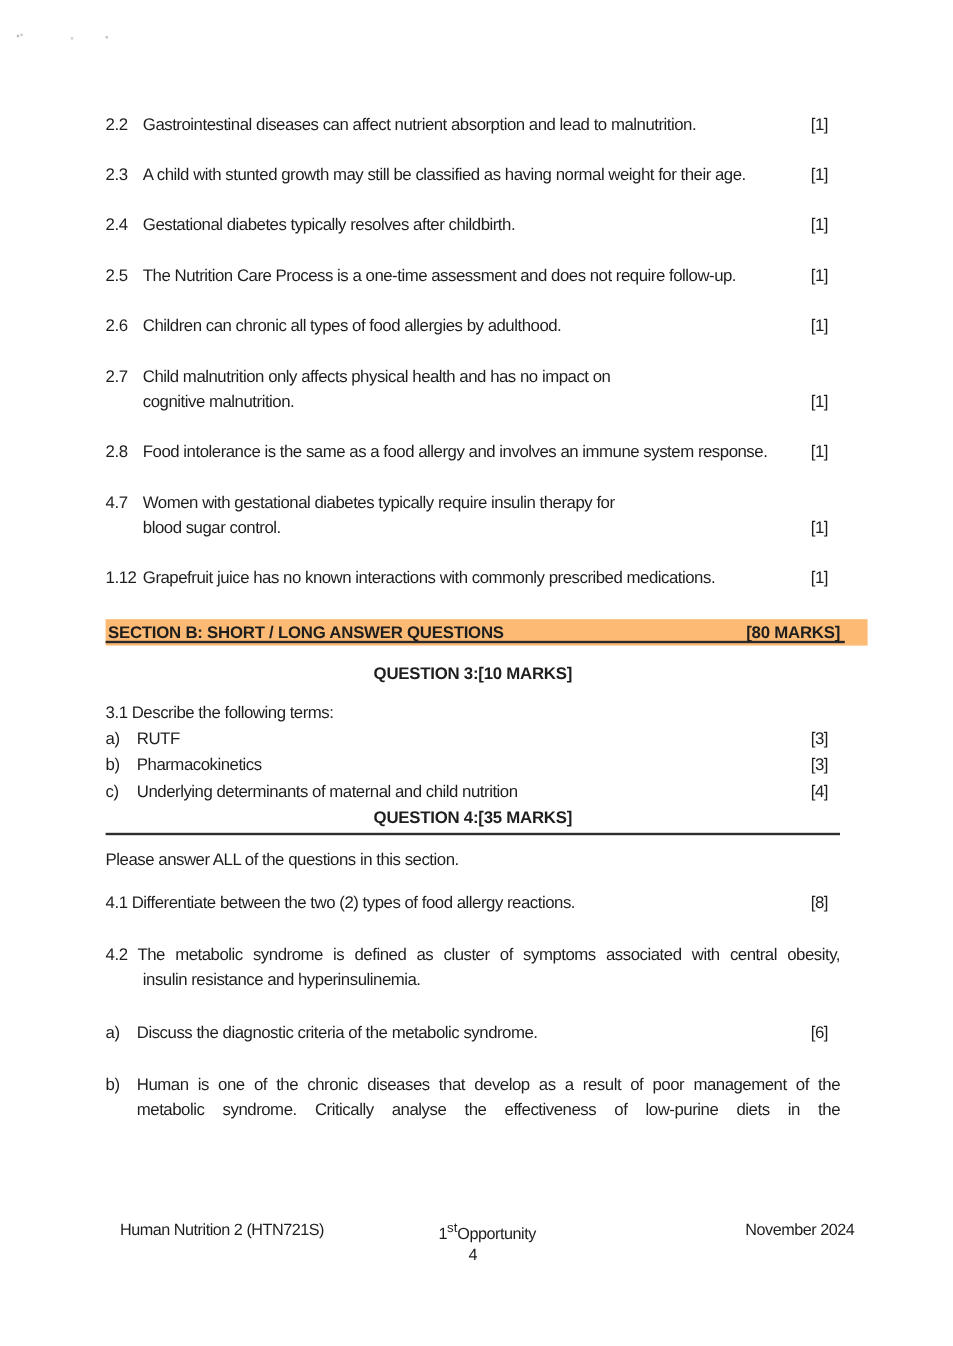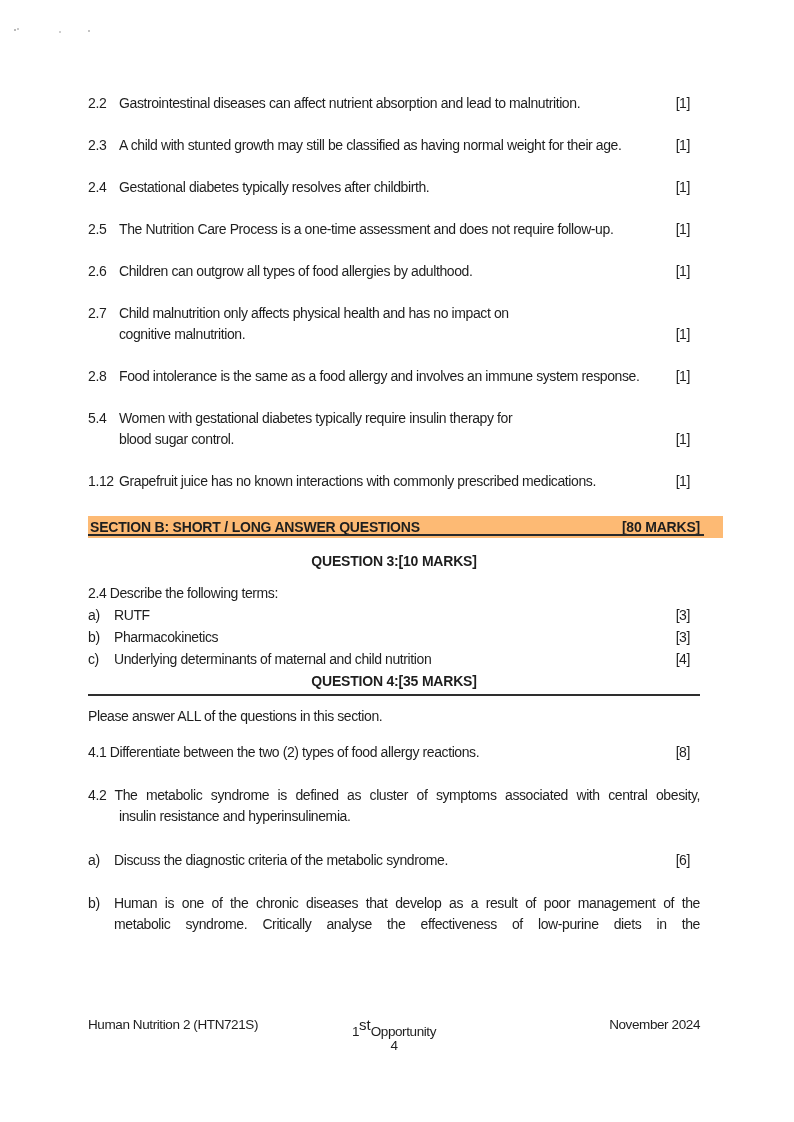--- a/index.html
+++ b/index.html
@@ -61,27 +61,27 @@
 
   .suba-row { margin-top: 23px; }
 
   .subb-row { display: flex; margin-top: 22px; }
   .subb-row .sub-label { flex: none; width: 26px; align-self: flex-start; }
   .subb-row .sub-body { flex: 1 1 auto; min-width: 0; }
   .subb-row .jline { text-align: justify; text-align-last: justify; }
 
   
   .footer {
-    position: absolute; left: 88px; top: 1014px; width: 612px; height: 21px;
+    position: absolute; left: 100px; top: 1014px; width: 612px; height: 21px;
     font-size: 13.5px;
   }
   .footer .f-left { position: absolute; left: 0; top: 0; white-space: nowrap; }
   .footer .f-center { position: absolute; left: 0; right: 0; text-align: center; top: 0; white-space: nowrap; }
   .footer .f-right { position: absolute; right: 0; top: 0; white-space: nowrap; }
-  .footer sup { font-size: 15px; letter-spacing: 0; }
+  .footer sup { font-size: 11px; letter-spacing: 0; }
   .page-num { position: absolute; left: 88px; top: 1035px; width: 612px; text-align: center; font-size: 13.5px; }
 </style>
 </head>
 <body>
 
 <div class="page">
   <div class="scan-specks"></div>
 
   <div class="content">
 
@@ -113,21 +113,21 @@
       <span class="tf-num">2.5</span>
       <span class="tf-text">
           <span class="line">The Nutrition Care Process is a one-time assessment and does not require follow-up.</span>
         </span>
       <span class="tf-marks">[1]</span>
     </div>
 
     <div class="tf-row">
       <span class="tf-num">2.6</span>
       <span class="tf-text">
-          <span class="line">Children can outgrow all types of food allergies by adulthood.</span>
+          <span class="line">Children can chronic all types of food allergies by adulthood.</span>
         </span>
       <span class="tf-marks">[1]</span>
     </div>
 
     <div class="tf-row">
       <span class="tf-num">2.7</span>
       <span class="tf-text">
         <span class="line">Child malnutrition only affects physical health and has no impact on</span>
         <span class="line">cognitive malnutrition.</span>
       </span>
@@ -136,21 +136,21 @@
 
     <div class="tf-row">
       <span class="tf-num">2.8</span>
       <span class="tf-text">
           <span class="line">Food intolerance is the same as a food allergy and involves an immune system response.</span>
         </span>
       <span class="tf-marks">[1]</span>
     </div>
 
     <div class="tf-row">
-      <span class="tf-num">5.4</span>
+      <span class="tf-num">4.7</span>
       <span class="tf-text">
         <span class="line">Women with gestational diabetes typically require insulin therapy for</span>
         <span class="line">blood sugar control.</span>
       </span>
       <span class="tf-marks">[1]</span>
     </div>
 
     <div class="tf-row">
       <span class="tf-num">1.12</span>
       <span class="tf-text">
@@ -165,21 +165,21 @@
         <span>[80 MARKS]</span>
       </div>
       <div class="bar-underline"></div>
     </div>
 
     <div class="q-header q3-header">
       <span>QUESTION 3:</span>
       <span>[10 MARKS]</span>
     </div>
 
-    <div class="q3-intro">2.4 Describe the following terms:</div>
+    <div class="q3-intro">3.1 Describe the following terms:</div>
 
     <div class="q3-items">
       <div class="sub-row">
         <span class="sub-label">a)</span>
         <span class="sub-text">RUTF</span>
         <span class="sub-marks">[3]</span>
       </div>
       <div class="sub-row">
         <span class="sub-label">b)</span>
         <span class="sub-text">Pharmacokinetics</span>

